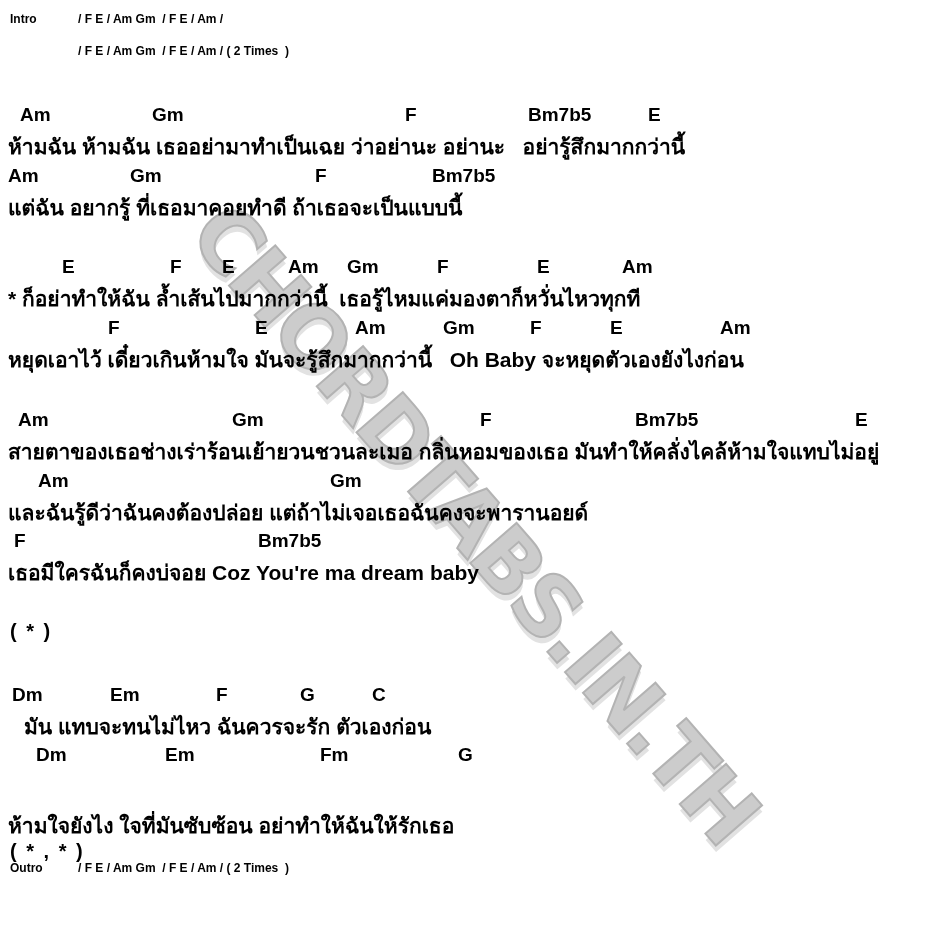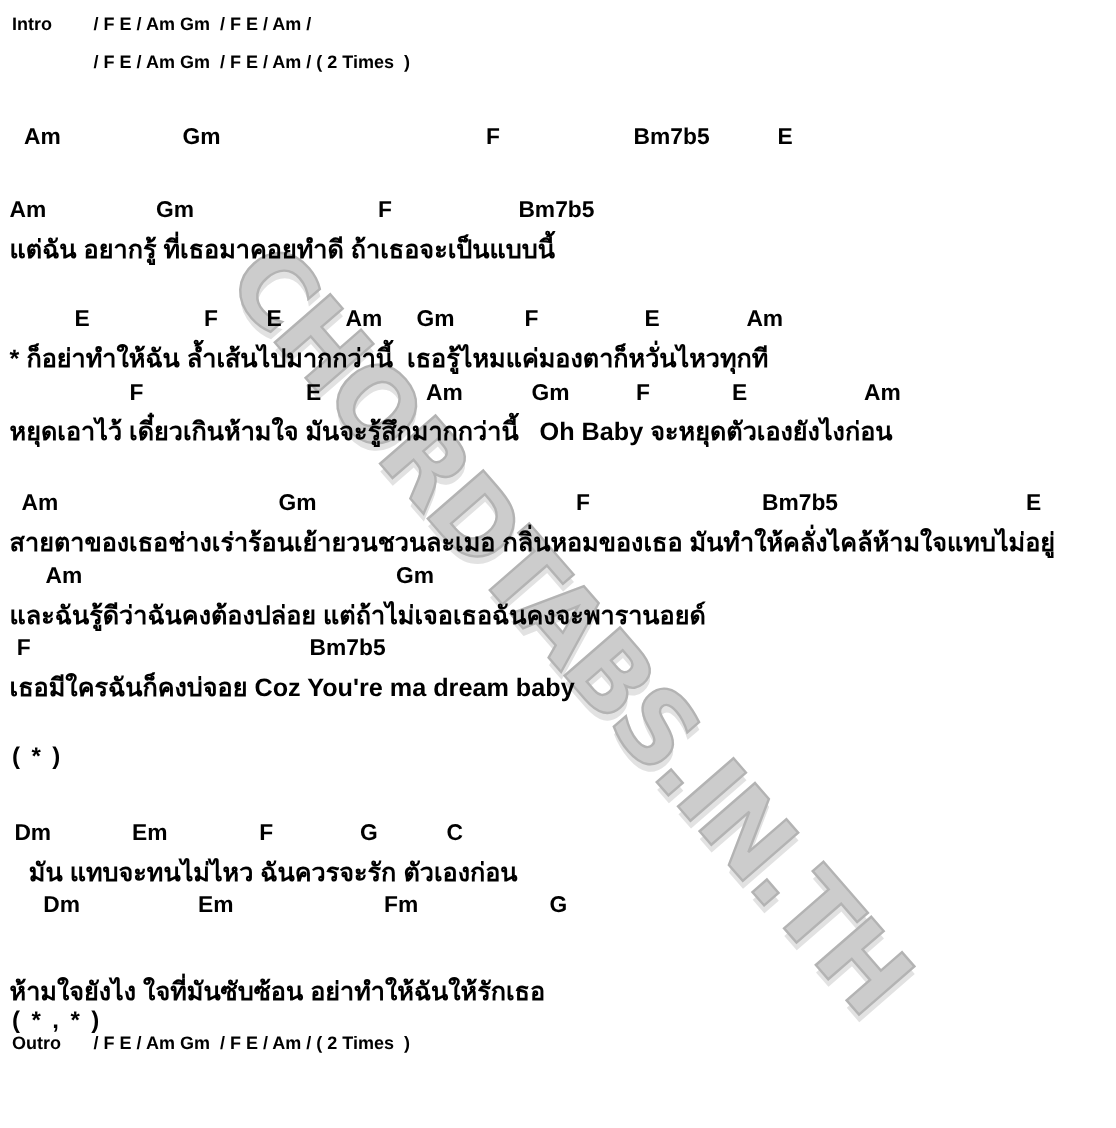--- a/index.html
+++ b/index.html
@@ -8,21 +8,21 @@
     font-family:"Liberation Sans","DejaVu Sans",sans-serif;color:#000;
   }
   #watermark{
     position:absolute;left:245px;top:185px;z-index:0;white-space:nowrap;
     transform:rotate(49deg);transform-origin:left top;
     font-family:"DejaVu Sans",sans-serif;font-weight:bold;font-size:84px;letter-spacing:-4px;
     color:#cccccc;-webkit-text-stroke:2px #b3b3b3;text-shadow:5px 4px 0 #e2e2e2;
     user-select:none;
   }
   #sheet{position:absolute;left:0;top:0;width:930px;height:940px;z-index:1;}
-  .introline{position:absolute;left:10px;font-size:15px;font-weight:bold;white-space:pre;}
+  .introline{position:absolute;left:10px;font-size:12px;font-weight:bold;white-space:pre;}
   .seclabel{display:inline-block;min-width:68px;}
   .indent{padding-left:68px;}
   .chordrow{position:absolute;left:0;width:930px;height:24px;}
   .chord{position:absolute;top:0;font-size:19px;font-weight:bold;white-space:pre;}
   .lyric{position:absolute;left:8px;font-size:21px;font-weight:bold;white-space:pre;}
   .marker{position:absolute;left:10px;font-size:20px;font-weight:bold;white-space:pre;letter-spacing:2px;}
 </style>
 </head>
 <body>
 
@@ -33,20 +33,21 @@
   <div class="introline indent" style="top:44px"><span>/ F E / Am Gm  / F E / Am / ( 2 Times  )</span></div>
 
   <div class="introline" style="top:861px"><span class="seclabel">Outro</span><span>/ F E / Am Gm  / F E / Am / ( 2 Times  )</span></div>
 <div class="chordrow" style="top: 104px;">
       <span class="chord" style="left: 20px;">Am</span>
       <span class="chord" style="left: 152px;">Gm</span>
       <span class="chord" style="left: 405px;">F</span>
       <span class="chord" style="left: 528px;">Bm7b5</span>
       <span class="chord" style="left: 648px;">E</span>
     </div>
+    <div class="lyric" style="top: 130px;">ห้ามฉัน ห้ามฉัน เธออย่ามาทำเป็นเฉย ว่าอย่านะ อย่านะ   อย่ารู้สึกมากกว่านี้</div>
     <div class="chordrow" style="top: 165px;">
       <span class="chord" style="left: 8px;">Am</span>
       <span class="chord" style="left: 130px;">Gm</span>
       <span class="chord" style="left: 315px;">F</span>
       <span class="chord" style="left: 432px;">Bm7b5</span>
     </div>
     <div class="lyric" style="top: 191px;">แต่ฉัน อยากรู้ ที่เธอมาคอยทำดี ถ้าเธอจะเป็นแบบนี้</div>
     <div class="chordrow" style="top: 256px;">
       <span class="chord" style="left: 62px;">E</span>
       <span class="chord" style="left: 170px;">F</span>

